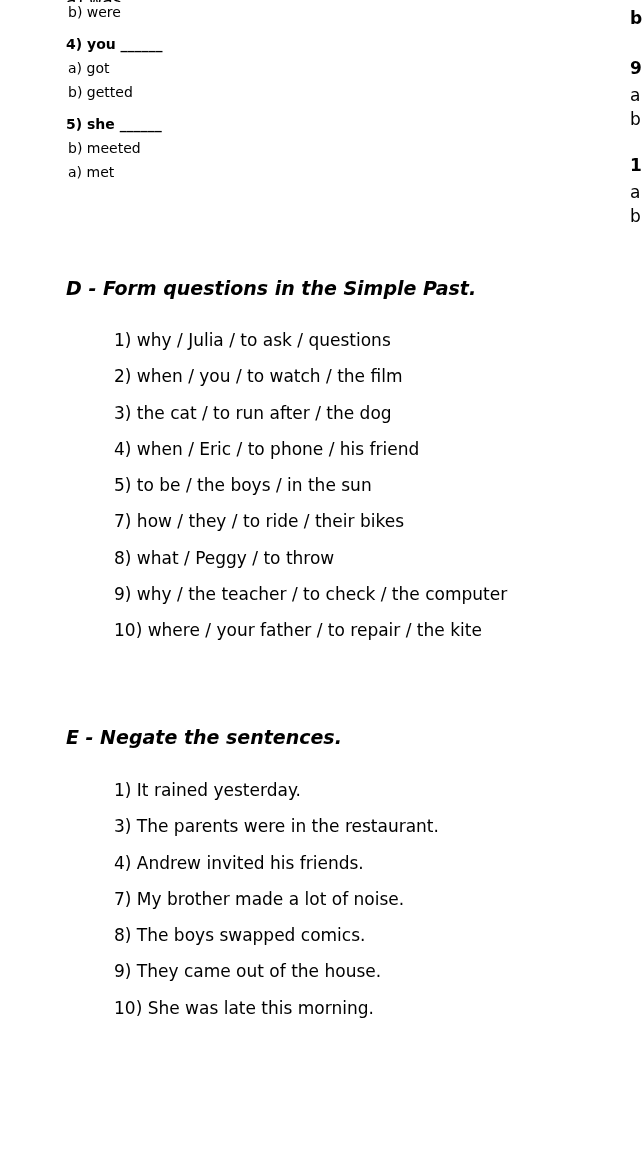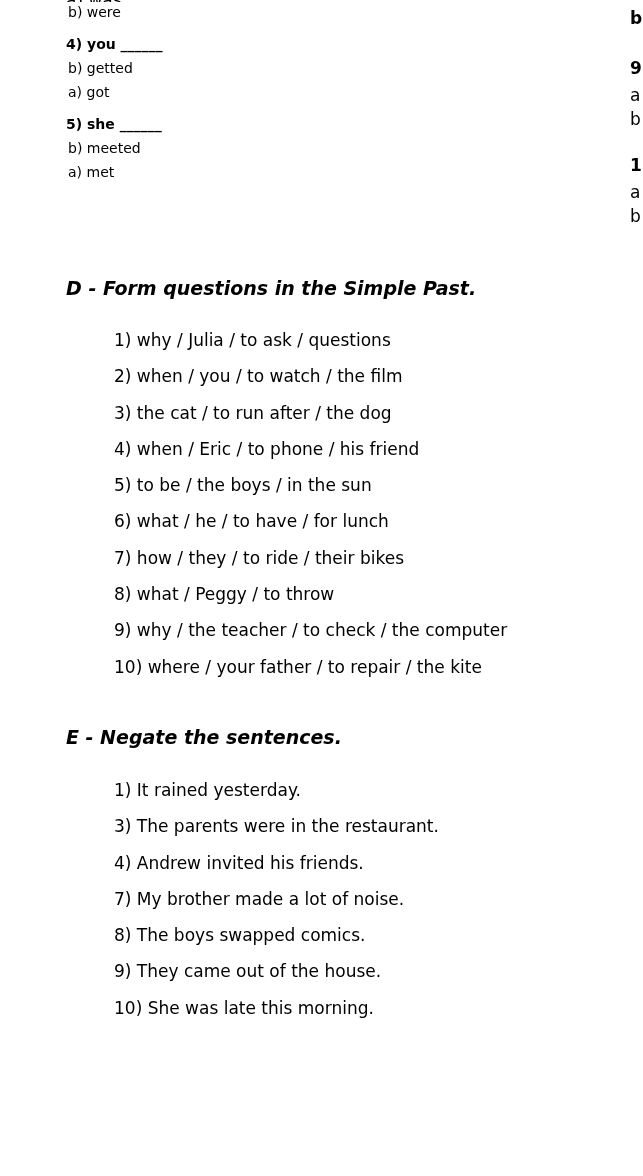--- a/index.html
+++ b/index.html
@@ -119,40 +119,40 @@
 
     <div class="mc-block">
       <div class="mc-cut">a)  was</div>
 
       <div class="mc-item">
         <div class="mc-opt">b)  were</div>
       </div>
 
       <div class="mc-item">
         <div class="mc-stem">4) you ______</div>
+        <div class="mc-opt">a)  got</div>
         <div class="mc-opt">b)  getted</div>
-        <div class="mc-opt">a)  got</div>
       </div>
 
       <div class="mc-item">
         <div class="mc-stem">5) she ______</div>
         <div class="mc-opt">b)  meeted</div>
         <div class="mc-opt">a)  met</div>
       </div>
     </div>
 
     <div class="sec-title" style="top:277px;">D - Form questions in the Simple Past.</div>
 
     <div class="list" style="top:322px;">
       <div class="row"><span>1) why / Julia / to ask / questions</span><span class="ans-line"></span></div>
       <div class="row"><span>2) when / you / to watch / the film</span><span class="ans-line"></span></div>
       <div class="row"><span>3) the cat / to run after / the dog</span><span class="ans-line"></span></div>
       <div class="row"><span>4) when / Eric / to phone / his friend</span><span class="ans-line"></span></div>
       <div class="row"><span>5) to be / the boys / in the sun</span><span class="ans-line"></span></div>
-      <div class="row"><span>6) what / he / to have / for lunch</span><span class="ans-line"></span></div>
+      <div class="row"><span class="ans-line"></span></div>
       <div class="row"><span>7) how / they / to ride / their bikes</span><span class="ans-line"></span></div>
       <div class="row"><span>8) what / Peggy / to throw</span><span class="ans-line"></span></div>
       <div class="row"><span>9) why / the teacher / to check / the computer</span><span class="ans-line"></span></div>
       <div class="row"><span>10) where / your father / to repair / the kite</span><span class="ans-line"></span></div>
     </div>
 
     <div class="sec-title" style="top:726px;">E - Negate the sentences.</div>
 
     <div class="list" style="top:772px;">
       <div class="row"><span>1) It rained yesterday.</span><span class="ans-line"></span></div>

